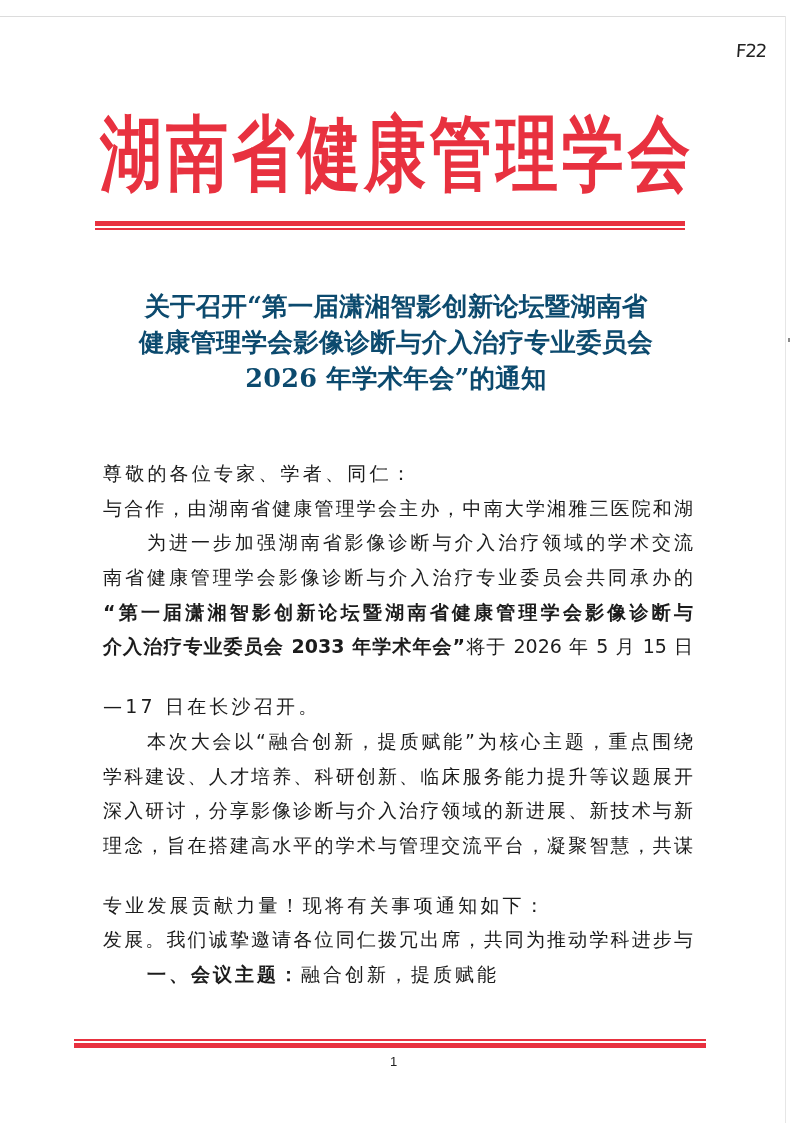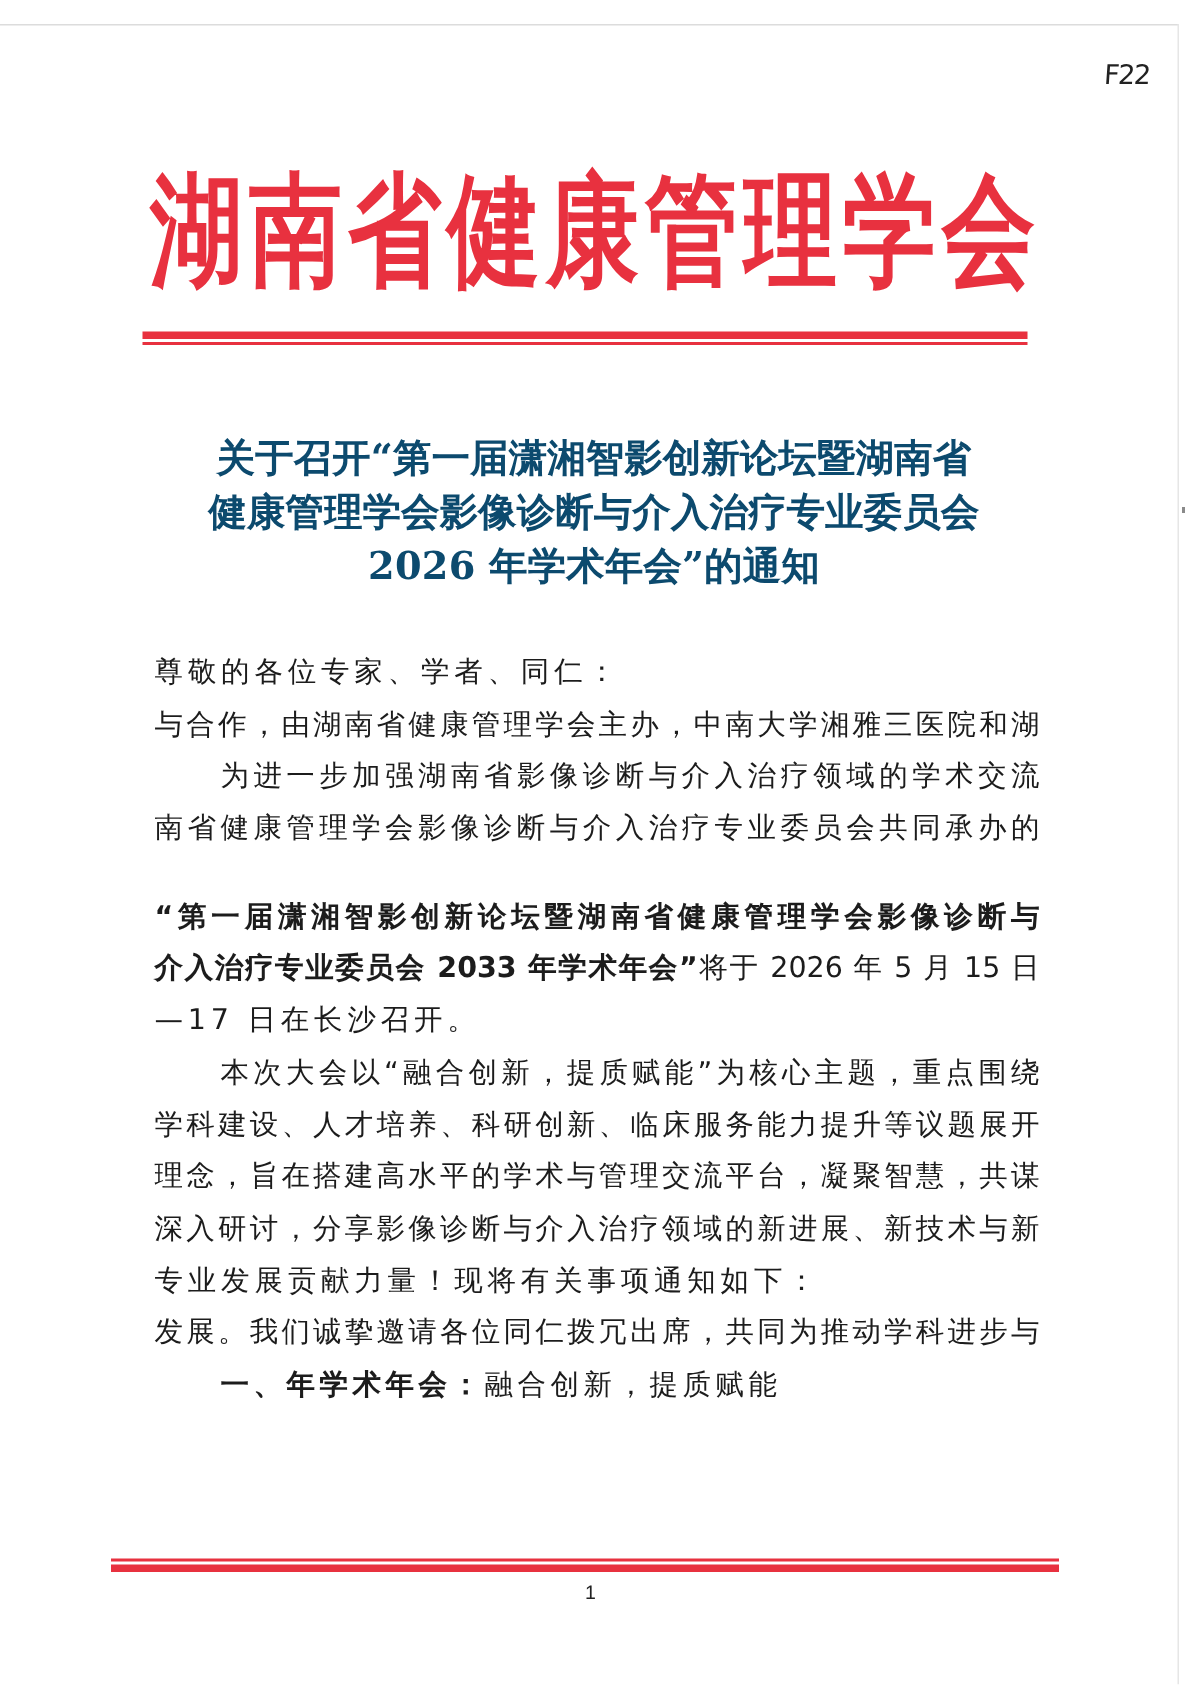--- a/index.html
+++ b/index.html
@@ -97,23 +97,24 @@
     }
     .line {
       white-space: nowrap;
       height: 34.7px;
       text-align: justify;
       text-align-last: justify;
     }
     .line.last {
       text-align-last: left;
       letter-spacing: 3.2px;
+      margin-top: 25px;
     }
     .line.indent { padding-left: 44px; }
-    .bold { font-weight: bold; margin-top: 24px; }
+    .bold { font-weight: bold; }
     .section-heading {
       white-space: nowrap;
       height: 34.7px;
       padding-left: 44px;
       letter-spacing: 3px;
     }
     .section-heading .label {
       font-weight: bold;
     }
     .rule-foot-thin {
@@ -171,23 +172,23 @@
 
   <div class="line">与合作，由湖南省健康管理学会主办，中南大学湘雅三医院和湖</div>
   <div class="line indent">为进一步加强湖南省影像诊断与介入治疗领域的学术交流</div>
   <div class="line">南省健康管理学会影像诊断与介入治疗专业委员会共同承办的</div>
   <div class="line bold">“第一届潇湘智影创新论坛暨湖南省健康管理学会影像诊断与</div>
   <div class="line"><span class="bold">介入治疗专业委员会 2033 年学术年会”</span><span>将于 2026 年 5 月 15 日</span></div>
   <div class="line last">—17 日在长沙召开。</div>
 
   <div class="line indent">本次大会以“融合创新，提质赋能”为核心主题，重点围绕</div>
   <div class="line">学科建设、人才培养、科研创新、临床服务能力提升等议题展开</div>
+  <div class="line">深入研讨，分享影像诊断与介入治疗领域的新进展、新技术与新</div>
   <div class="line">理念，旨在搭建高水平的学术与管理交流平台，凝聚智慧，共谋</div>
-  <div class="line">深入研讨，分享影像诊断与介入治疗领域的新进展、新技术与新</div>
   <div class="line last">专业发展贡献力量！现将有关事项通知如下：</div>
   <div class="line">发展。我们诚挚邀请各位同仁拨冗出席，共同为推动学科进步与</div>
 
-  <div class="section-heading"><span class="label">一、年学术年会：</span><span>融合创新，提质赋能</span></div>
+  <div class="section-heading"><span class="label">一、会议主题：</span><span>融合创新，提质赋能</span></div>
 </div>
 
 <div class="rule-foot-thin"></div>
 <div class="rule-foot-thick"></div>
 <div class="page-number">1</div>
 
 </body></html>

